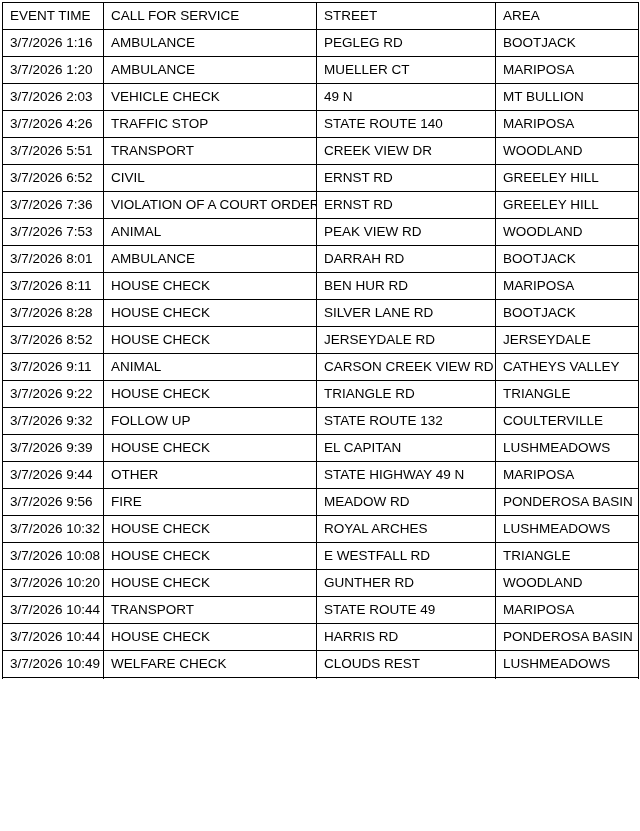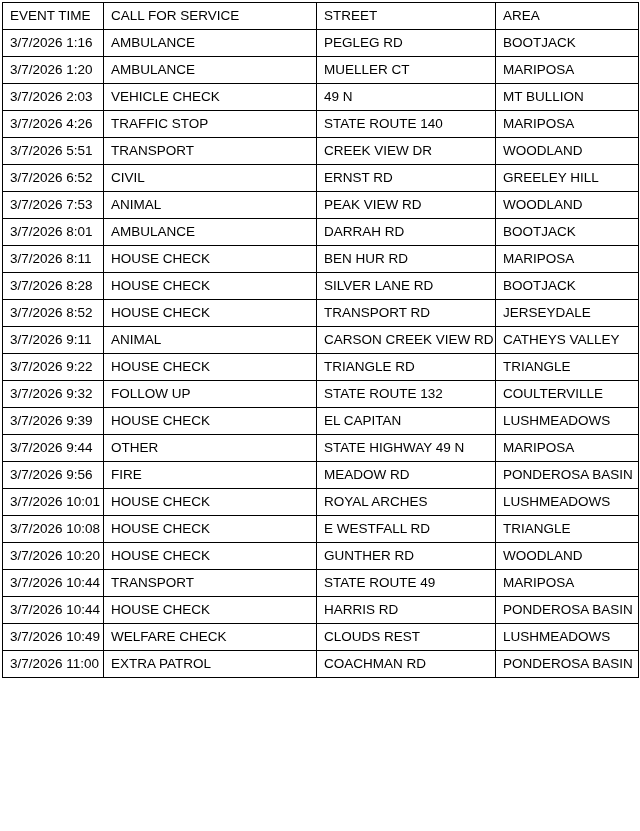--- a/index.html
+++ b/index.html
@@ -91,20 +91,26 @@
           <td>CREEK VIEW DR</td>
           <td>WOODLAND</td>
         </tr>
         <tr>
           <td>3/7/2026 6:52</td>
           <td>CIVIL</td>
           <td>ERNST RD</td>
           <td>GREELEY HILL</td>
         </tr>
         <tr>
+          <td>3/7/2026 7:36</td>
+          <td>VIOLATION OF A COURT ORDER</td>
+          <td>ERNST RD</td>
+          <td>GREELEY HILL</td>
+        </tr>
+        <tr>
           <td>3/7/2026 7:53</td>
           <td>ANIMAL</td>
           <td>PEAK VIEW RD</td>
           <td>WOODLAND</td>
         </tr>
         <tr>
           <td>3/7/2026 8:01</td>
           <td>AMBULANCE</td>
           <td>DARRAH RD</td>
           <td>BOOTJACK</td>
@@ -117,21 +123,21 @@
         </tr>
         <tr>
           <td>3/7/2026 8:28</td>
           <td>HOUSE CHECK</td>
           <td>SILVER LANE RD</td>
           <td>BOOTJACK</td>
         </tr>
         <tr>
           <td>3/7/2026 8:52</td>
           <td>HOUSE CHECK</td>
-          <td>TRANSPORT RD</td>
+          <td>JERSEYDALE RD</td>
           <td>JERSEYDALE</td>
         </tr>
         <tr>
           <td>3/7/2026 9:11</td>
           <td>ANIMAL</td>
           <td>CARSON CREEK VIEW RD</td>
           <td>CATHEYS VALLEY</td>
         </tr>
         <tr>
           <td>3/7/2026 9:22</td>
@@ -157,21 +163,21 @@
           <td>STATE HIGHWAY 49 N</td>
           <td>MARIPOSA</td>
         </tr>
         <tr>
           <td>3/7/2026 9:56</td>
           <td>FIRE</td>
           <td>MEADOW RD</td>
           <td>PONDEROSA BASIN</td>
         </tr>
         <tr>
-          <td>3/7/2026 10:01</td>
+          <td>3/7/2026 10:32</td>
           <td>HOUSE CHECK</td>
           <td>ROYAL ARCHES</td>
           <td>LUSHMEADOWS</td>
         </tr>
         <tr>
           <td>3/7/2026 10:08</td>
           <td>HOUSE CHECK</td>
           <td>E WESTFALL RD</td>
           <td>TRIANGLE</td>
         </tr>

